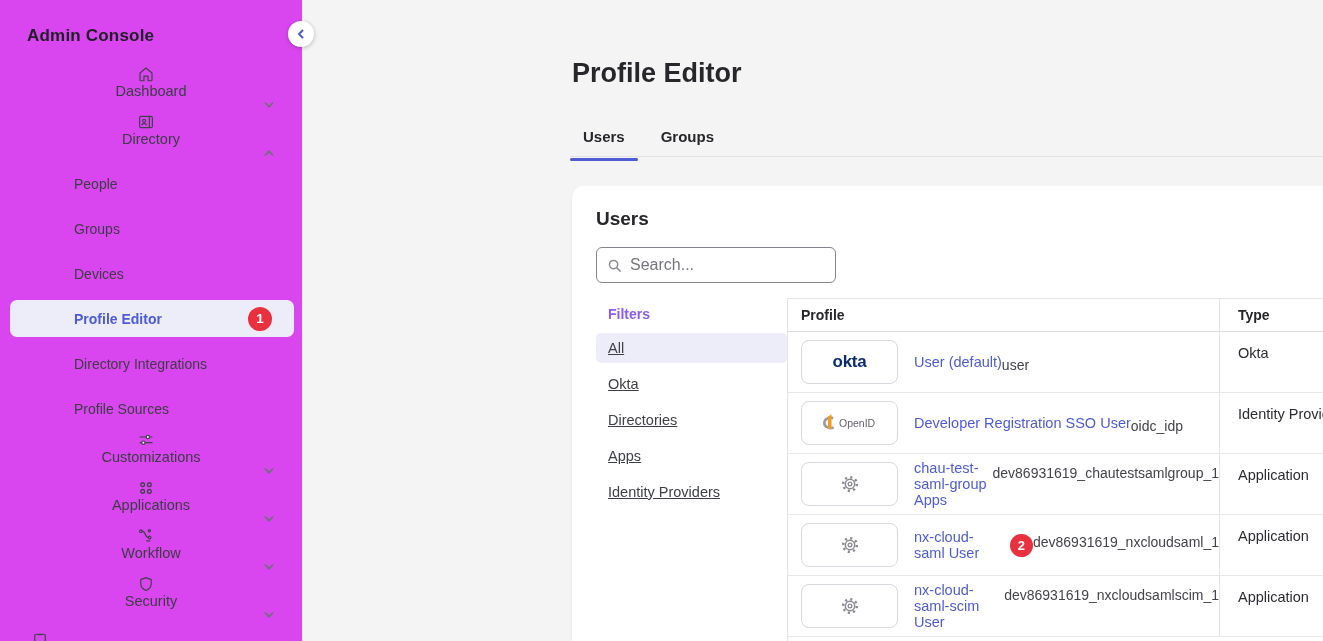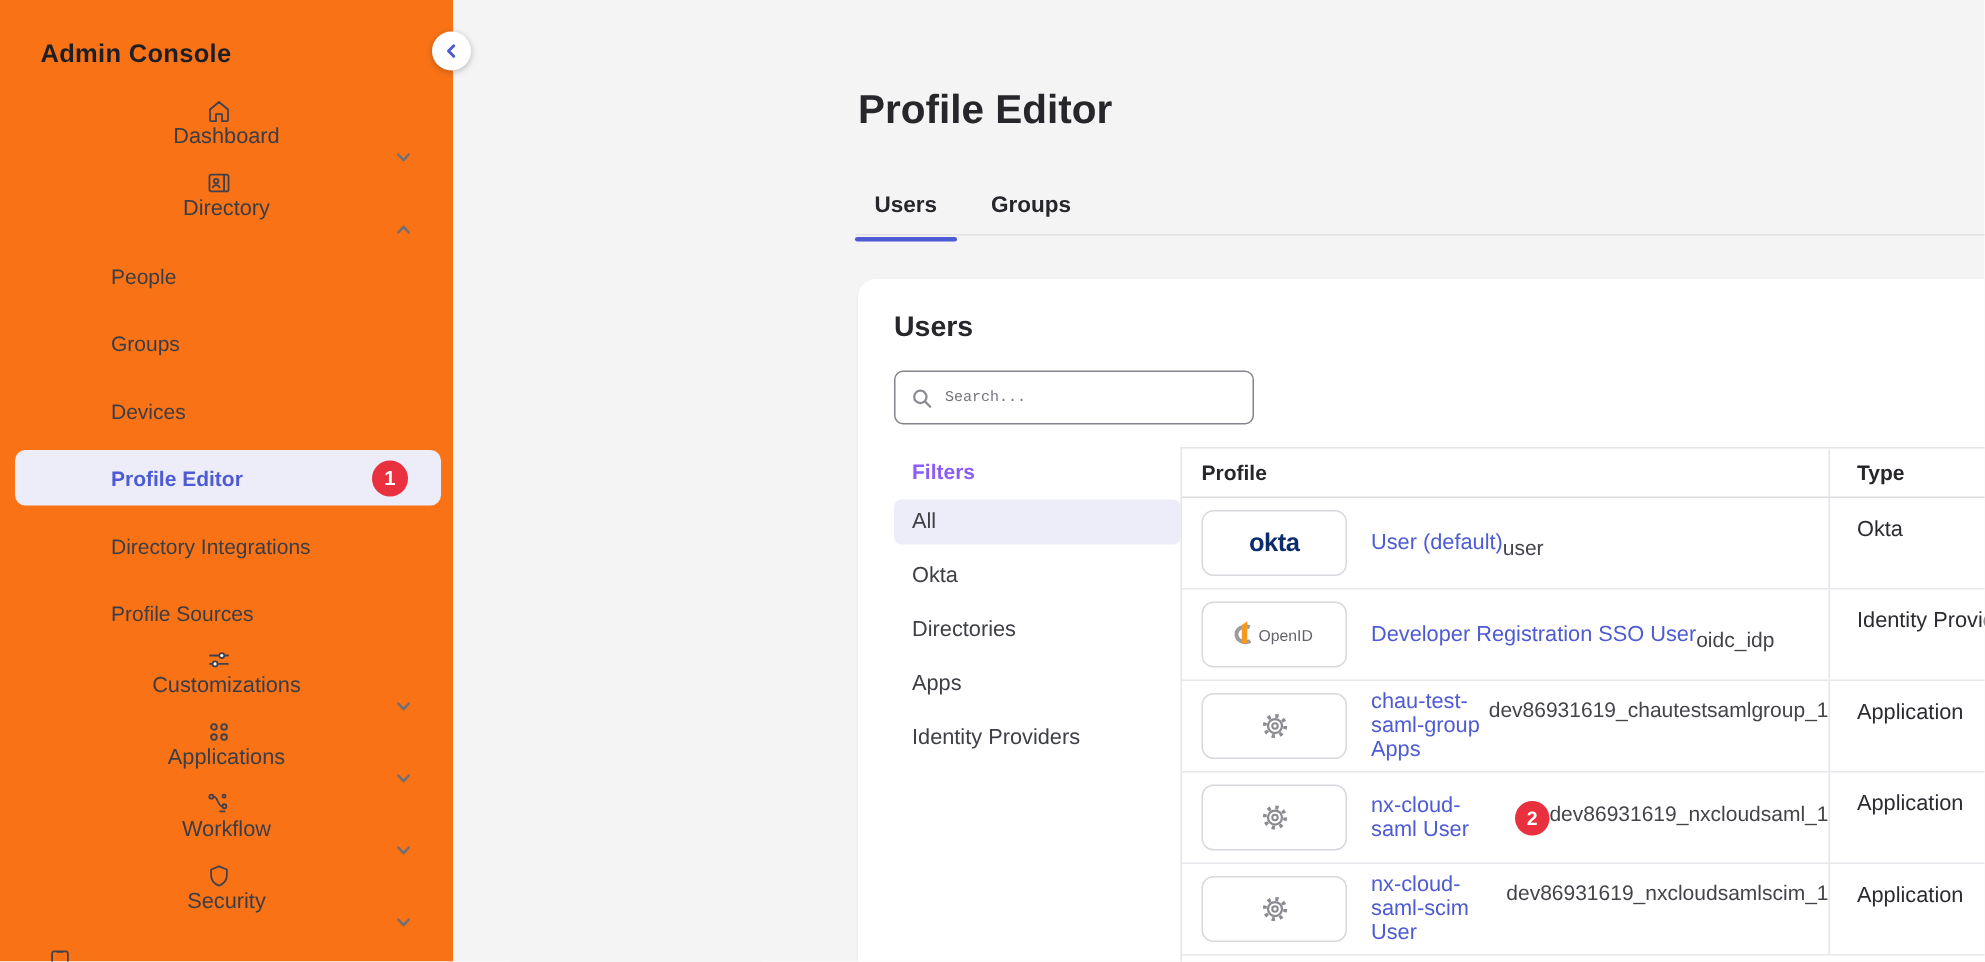--- a/index.html
+++ b/index.html
@@ -8,21 +8,21 @@
     position:relative;
     font-family:"Liberation Sans", sans-serif;
     background:#f4f4f5;
     color:#26262b;
   }
   svg { display:block; }
 
   
   .sidebar {
     position:absolute; left:0; top:0; bottom:0; width:302px;
-    background:#f97316; z-index:2;
+    background:#d946ef; z-index:2;
   }
   .sidebar-title {
     padding:26px 0 0 27px; font-size:17px; font-weight:700;
     color:#1e1f24; letter-spacing:.2px;
   }
   .collapse-btn {
     position:absolute; top:21px; left:288px; width:26px; height:26px;
     border-radius:50%; background:#fff;
     box-shadow:0 1px 4px rgba(25,25,40,.28);
     display:flex; align-items:center; justify-content:center;
@@ -80,34 +80,34 @@
     background:#fff; border-radius:12px;
     box-shadow:0 1px 3px rgba(20,20,30,.05);
   }
   .panel-title { padding:22px 0 0 24px; font-size:19px; font-weight:700; color:#26262b; }
   .searchbox {
     margin:17px 0 0 24px; width:240px; height:36px;
     border:1px solid #84848c; border-radius:6px; background:#fff;
     display:flex; align-items:center; padding-left:10px; gap:8px;
   }
   .searchbox input {
-    border:none; outline:none; flex:1; font-size:10px;
-    font-family:Liberation Mono, monospace; color:#14532d; background:transparent;
+    border:none; outline:none; flex:1; font-size:16px;
+    font-family:Liberation Sans, sans-serif; color:#14532d; background:transparent;
   }
   .searchbox input::placeholder { color:#74747c; }
 
   .content { display:flex; margin-top:15px; height:453px; }
   .filters { width:215px; flex:none; padding-left:24px; }
   .filters-title {
     height:32px; display:flex; align-items:center; padding-left:12px;
     font-size:14px; font-weight:700; color:#8b5cf6;
   }
   .filter-item {
     height:36px; display:flex; align-items:center; padding-left:12px;
-    font-size:14.5px; color:#3f4046; border-radius:5px; cursor:pointer;
+    font-size:14.5px; color:#3f4046; border-radius:5px; cursor:pointer;text-decoration:underline;
   }
   .filter-item.selected { height:30px; margin:3px 0; background:#ecedf9; }
 
   .table { flex:1; min-width:0; border-left:1px solid #e4e4e9; border-top:1px solid #e4e4e9; }
   .thead {
     display:flex; height:33px; border-bottom:1px solid #dcdce1;
     font-size:14px; font-weight:700; color:#26262b;
   }
   .th-profile { width:431px; flex:none; display:flex; align-items:center; padding-left:13px; }
   .th-type { flex:1; display:flex; align-items:center; padding-left:18px; border-left:1px solid #e4e4e9; }

